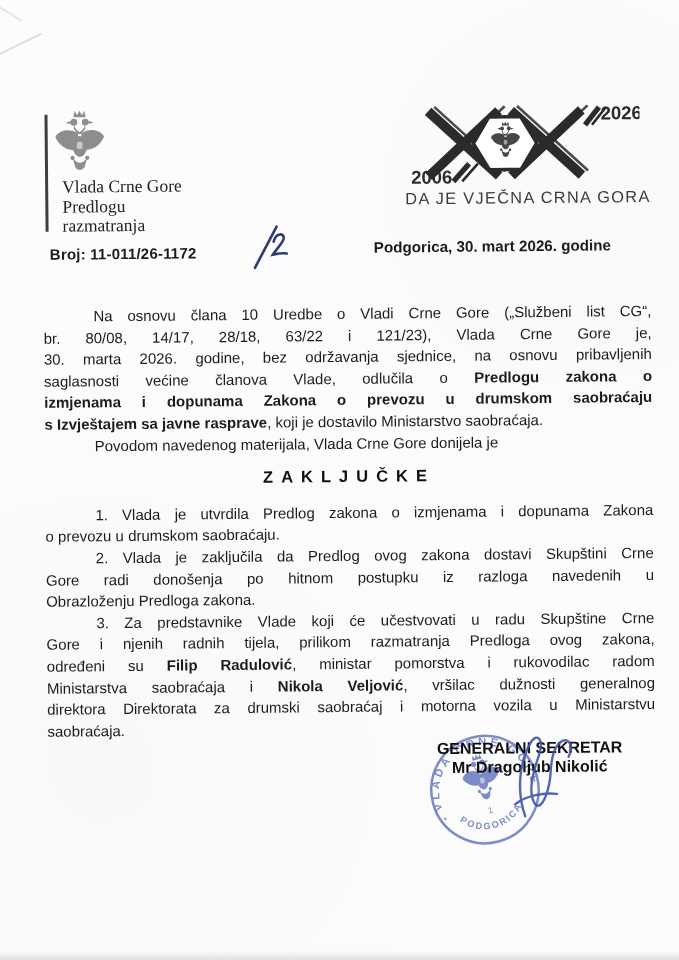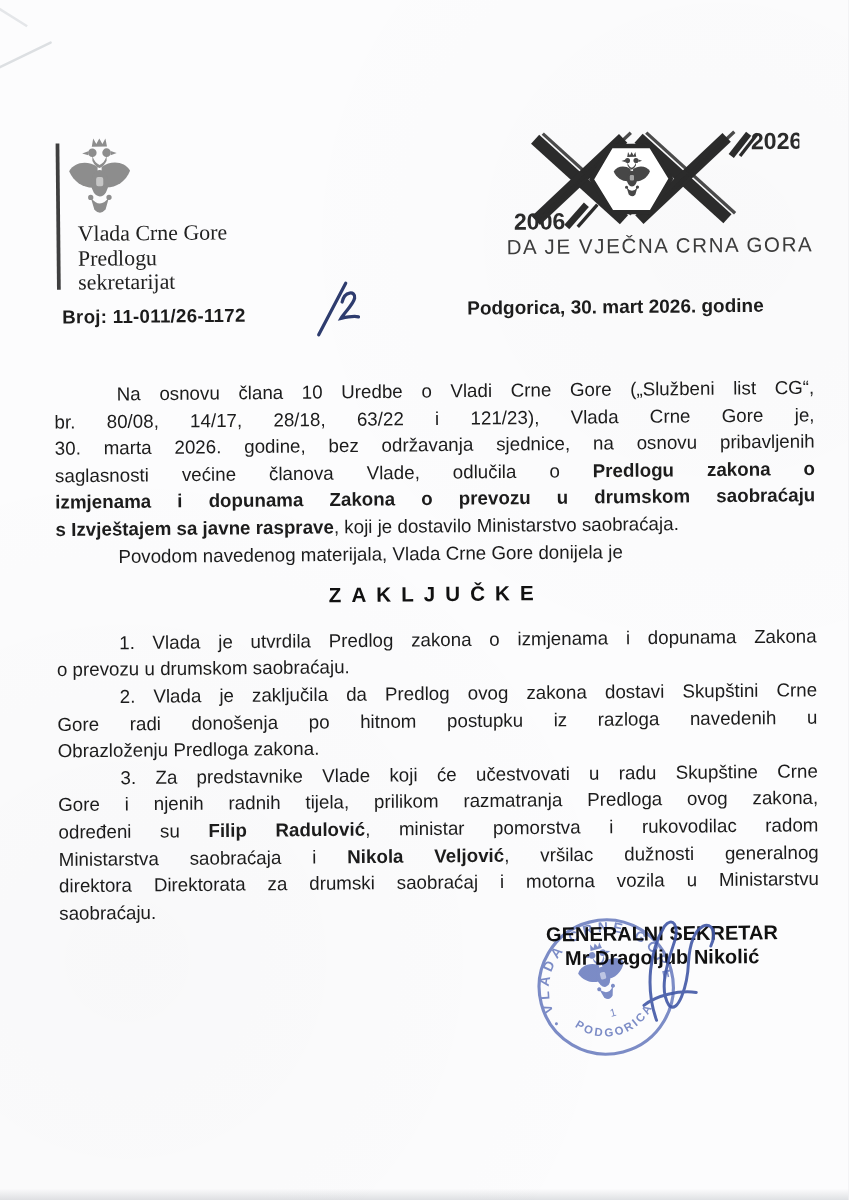--- a/index.html
+++ b/index.html
@@ -80,21 +80,21 @@
 
   <div class="tilt">
 
     <div class="lh-rule"></div>
     <svg class="coa" viewBox="0 0 64 80">
       <use href="#eagle" fill="currentColor"></use>
     </svg>
     <div class="org">
       <div>Vlada Crne Gore</div>
       <div>Predlogu</div>
-      <div>sekretarijat</div>
+      <div>razmatranja</div>
     </div>
     <div class="broj">Broj: 11-011/26-1172</div>
     <svg class="hand-num" viewBox="0 0 44 48">
       <g stroke="#2e3c6e" stroke-width="2.6" fill="none" stroke-linecap="round">
         <path d="M8 45 L30 4"></path>
         <path d="M27 19 C 29 10 38 10 37 16 C 36 21 29 27 26 32 C 31 31 36 30 40 31"></path>
       </g>
     </svg>
 
     <svg class="logo" viewBox="0 0 260 95">
@@ -147,21 +147,21 @@
           <div class="line jl ind"><span>2. Vlada je zaključila da Predlog ovog zakona dostavi Skupštini Crne</span></div>
           <div class="line jl"><span>Gore radi donošenja po hitnom postupku iz razloga navedenih u</span></div>
           <div class="line"><span>Obrazloženju Predloga zakona.</span></div>
         </div>
         <div class="para">
           <div class="line jl ind"><span>3. Za predstavnike Vlade koji će učestvovati u radu Skupštine Crne</span></div>
           <div class="line jl"><span>Gore i njenih radnih tijela, prilikom razmatranja Predloga ovog zakona,</span></div>
           <div class="line jl"><span>određeni su </span><span class="b">Filip Radulović</span><span>, ministar pomorstva i rukovodilac radom</span></div>
           <div class="line jl"><span>Ministarstva saobraćaja i </span><span class="b">Nikola Veljović</span><span>, vršilac dužnosti generalnog</span></div>
           <div class="line jl"><span>direktora Direktorata za drumski saobraćaj i motorna vozila u Ministarstvu</span></div>
-          <div class="line"><span>saobraćaju.</span></div>
+          <div class="line"><span>saobraćaja.</span></div>
         </div>
       </div>
 
     <div class="sig">
       <div>GENERALNI SEKRETAR</div>
       <div>Mr Dragoljub Nikolić</div>
     </div>
 
     <svg class="stamp" viewBox="0 0 120 120">
       <g fill="#5b6fb8" stroke="#5b6fb8">

